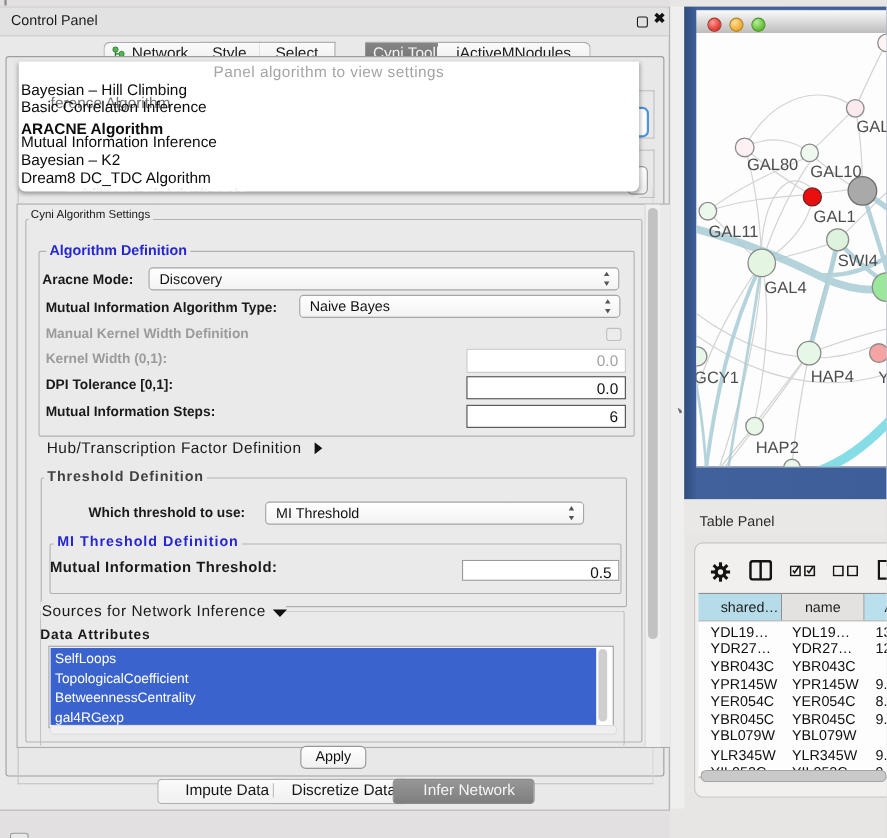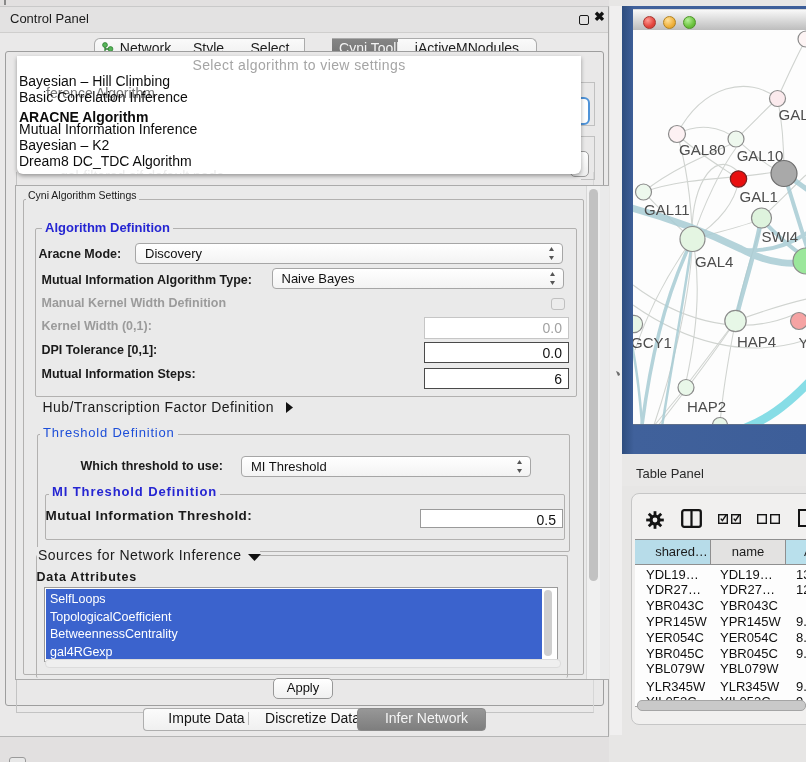--- a/index.html
+++ b/index.html
@@ -137,21 +137,21 @@
           <span>6</span>
         </div>
 
       <div class="lbl" style="left:26.5px;top:213px;font-size:14px;font-weight:normal;letter-spacing:0.45px;">Hub/Transcription Factor Definition
         <svg style="position:relative;top:1px;left:7px" width="9" height="11" viewBox="0 0 9 11">
             <path d="M1 0 L8 5.5 L1 11 Z" fill="#111"></path>
           </svg>
       </div>
 
       <div class="grp" style="left:21px;top:248px;width:531px;height:116px;">
-        <div class="cap" style="font-size:13px;font-weight:normal;color:#1d4ed8;left:2px;letter-spacing:0.8px;top:-10.5px;">Threshold Definition</div>
+        <div class="cap" style="font-size:13px;font-weight:bold;color:#404040;left:2px;letter-spacing:0.8px;top:-10.5px;">Threshold Definition</div>
       </div>
       <div class="lbl" style="left:64.5px;top:273px;">Which threshold to use:</div>
       <div class="combo" style="left:225px;top:269.5px;width:288px;">
           <span class="cv">MI Threshold</span>
         <svg class="ar" viewBox="0 0 7 15">
             <path d="M3.5 1 L6 5 L1 5 Z M3.5 14 L1 10 L6 10 Z" fill="#555"></path>
           </svg>
       </div>
 
       <div class="grp" style="left:29px;top:308px;width:518px;height:44px;">
@@ -192,21 +192,21 @@
       <div class="abs" style="left:248px;top:705px;width:1px;height:13px;background:#bcbcbc;"></div>
     <div class="btab sel" style="left:357px;width:117px;">Infer Network</div>
 
     <div class="abs" style="left:581px;top:75px;width:13px;height:42px;border:1px solid #c0c0c0;border-left:none;"></div>
     <div class="abs" style="left:581px;top:129px;width:13px;height:42px;border:1px solid #c0c0c0;border-left:none;"></div>
 
     <div class="abs" style="left:572px;top:90px;width:14px;height:24px;border:2px solid #4f93d8;border-radius:6px;background:#fff;"></div>
     <div class="abs" style="left:570px;top:144px;width:17px;height:24px;border:1px solid #9a9a9a;border-radius:5px;background:linear-gradient(#fff,#ededed);"></div>
 
     <div class="abs" id="popup">
-      <div class="hint">Select algorithm to view settings</div>
+      <div class="hint">Panel algorithm to view settings</div>
       <div style="position:absolute;left:29px;top:28.5px;font-size:14px;color:#737373;">ference Algorithm</div>
         <div style="position:absolute;left:43px;top:112px;font-size:14px;color:#ebebeb;">gal-filtered sif default node</div>
         <div class="it" style="top:16.5px;">Bayesian – Hill Climbing</div>
       <div class="it" style="top:32.5px;">Basic Correlation Inference</div>
       <div class="it" style="top:53px;font-weight:bold;">ARACNE Algorithm</div>
       <div class="it" style="top:64.5px;">Mutual Information Inference</div>
       <div class="it" style="top:80.5px;">Bayesian – K2</div>
       <div class="it" style="top:96.5px;">Dream8 DC_TDC Algorithm</div>
     </div>
   </div>

